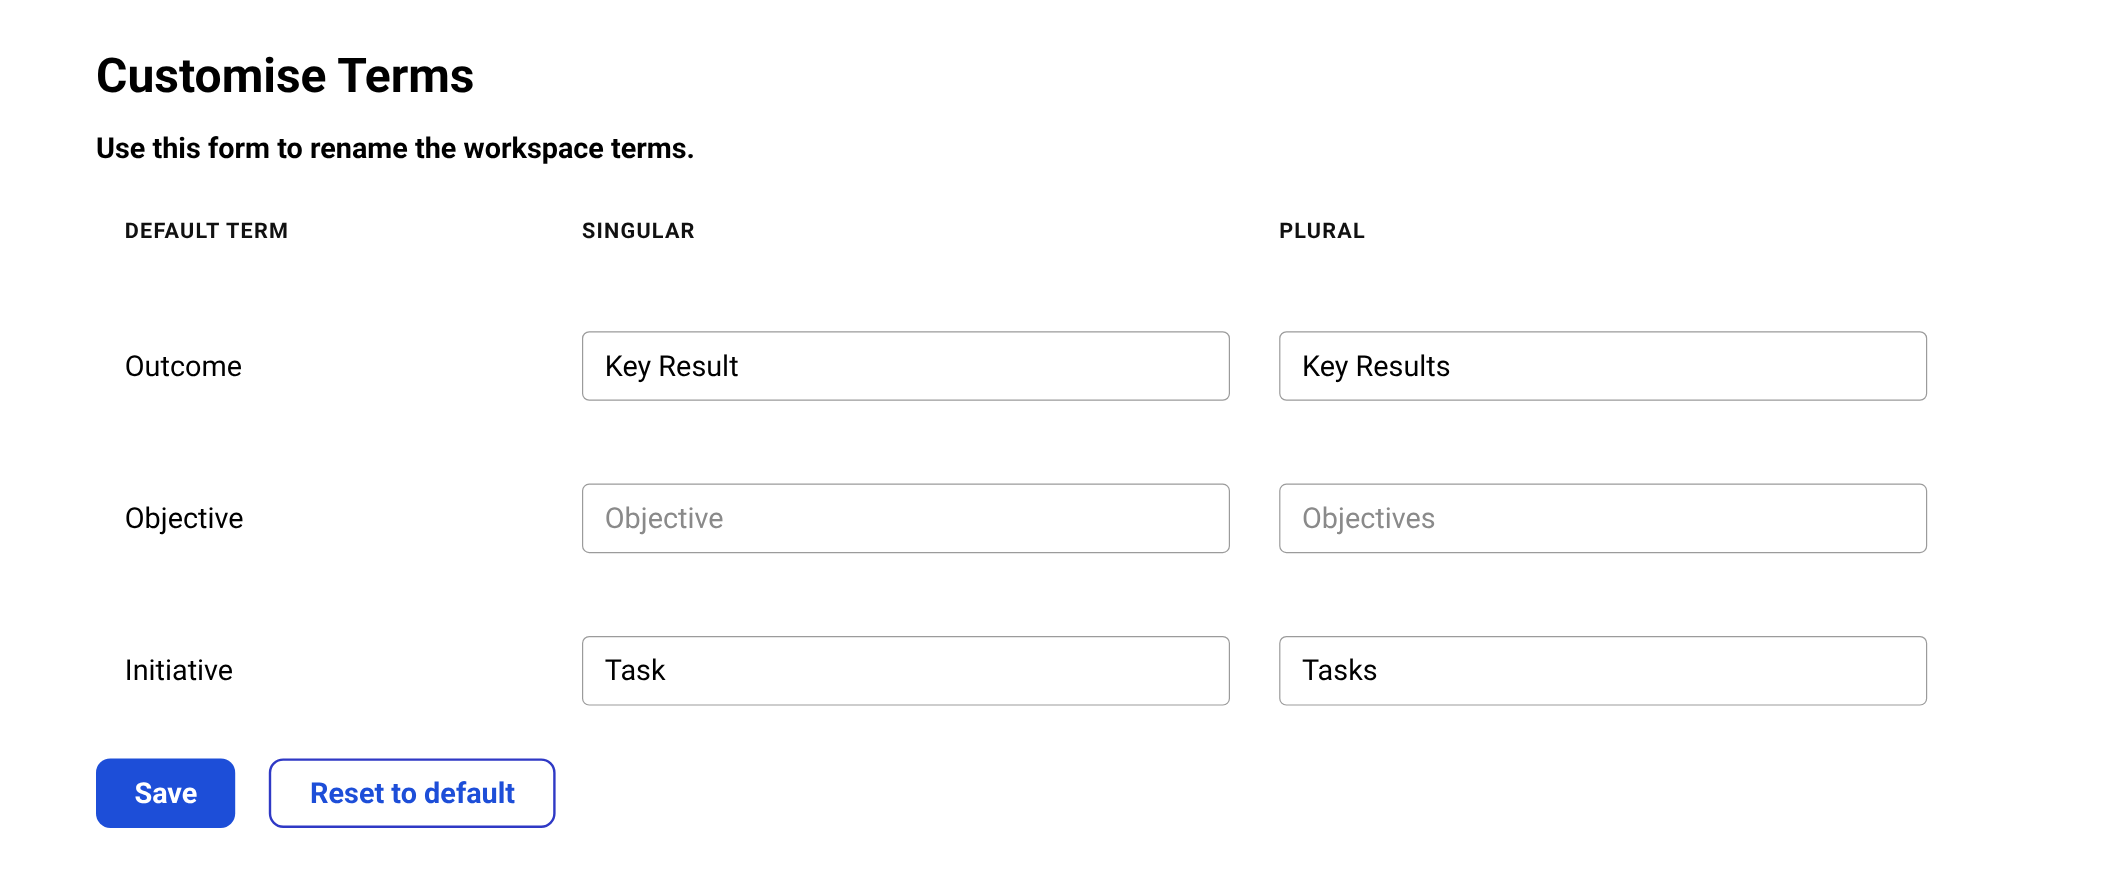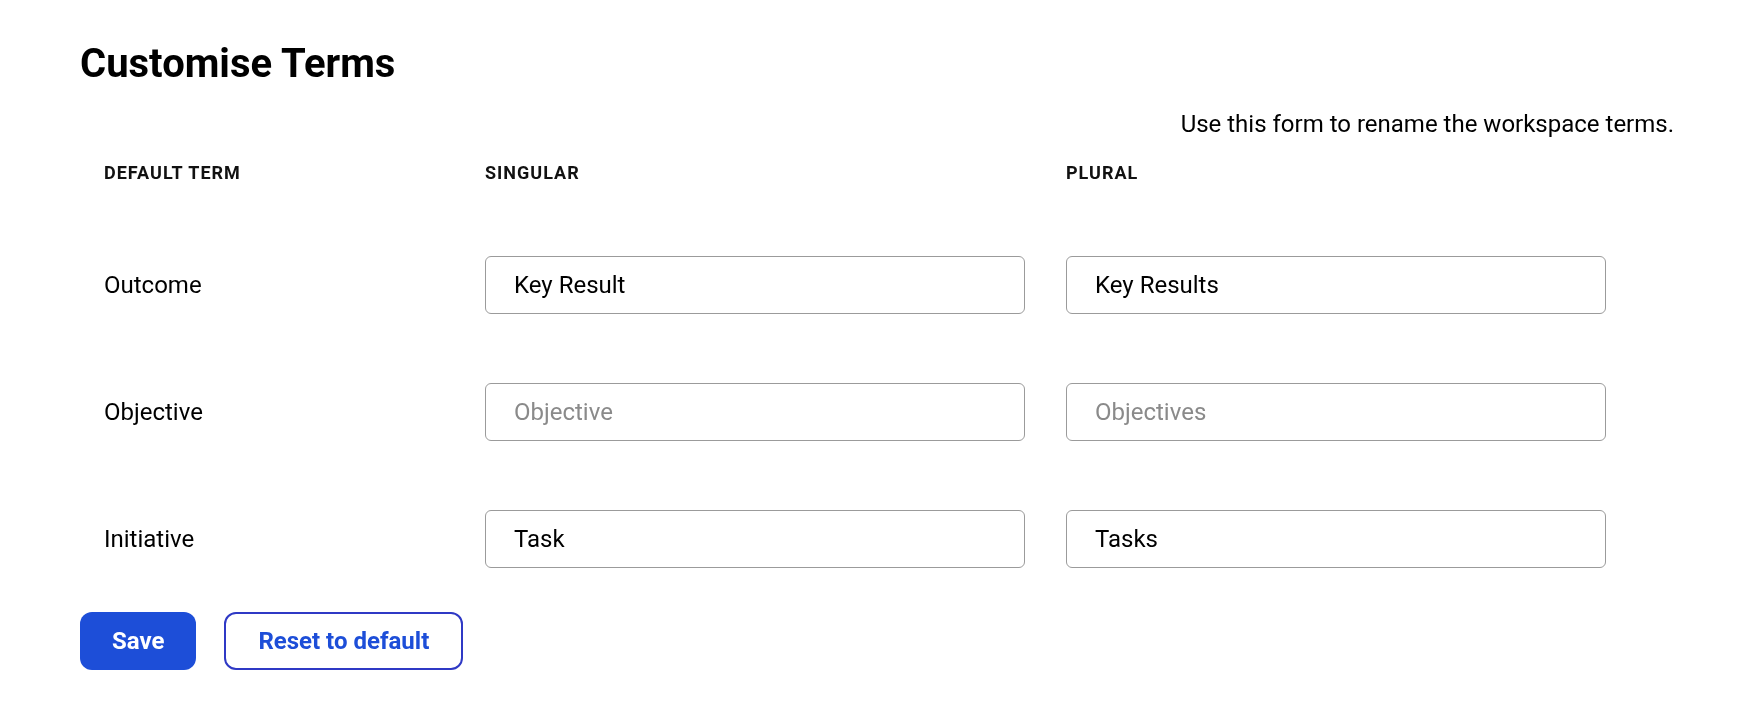--- a/index.html
+++ b/index.html
@@ -14,23 +14,22 @@
       padding: 40px 80px;
       width: 1754px;
     }
     .page-title {
       font-size: 40px;
       font-weight: 700;
       margin-bottom: 23px;
     }
     .page-description {
       font-size: 24px;
-      font-weight: 400;
-      margin-bottom: 24px;
-      text-align: right;
+      font-weight: 700;
+      margin-bottom: 44px;
     }
     .form-table {
       display: grid;
       grid-template-columns: 340px 540px 540px;
       column-gap: 60px;
       row-gap: 0;
       padding-left: 24px;
       gap: 41px;
     }
     .col-header {
@@ -53,21 +52,21 @@
       margin-bottom: 28px;
     }
     .input-cell {
       margin-bottom: 28px;
     }
     input[type="text"] {
       width: 100%;
       height: 58px;
       border: 1px solid #9b9b9b;
       border-radius: 6px;
-      padding: 0 28px;
+      padding: 0 18px;
       font-size: 24px;
       font-family: inherit;
       color: #000;
       background: #fff;
       outline: none;
     }
     input[type="text"]::placeholder {
       color: #8a8a8a;
     }
     .actions {

